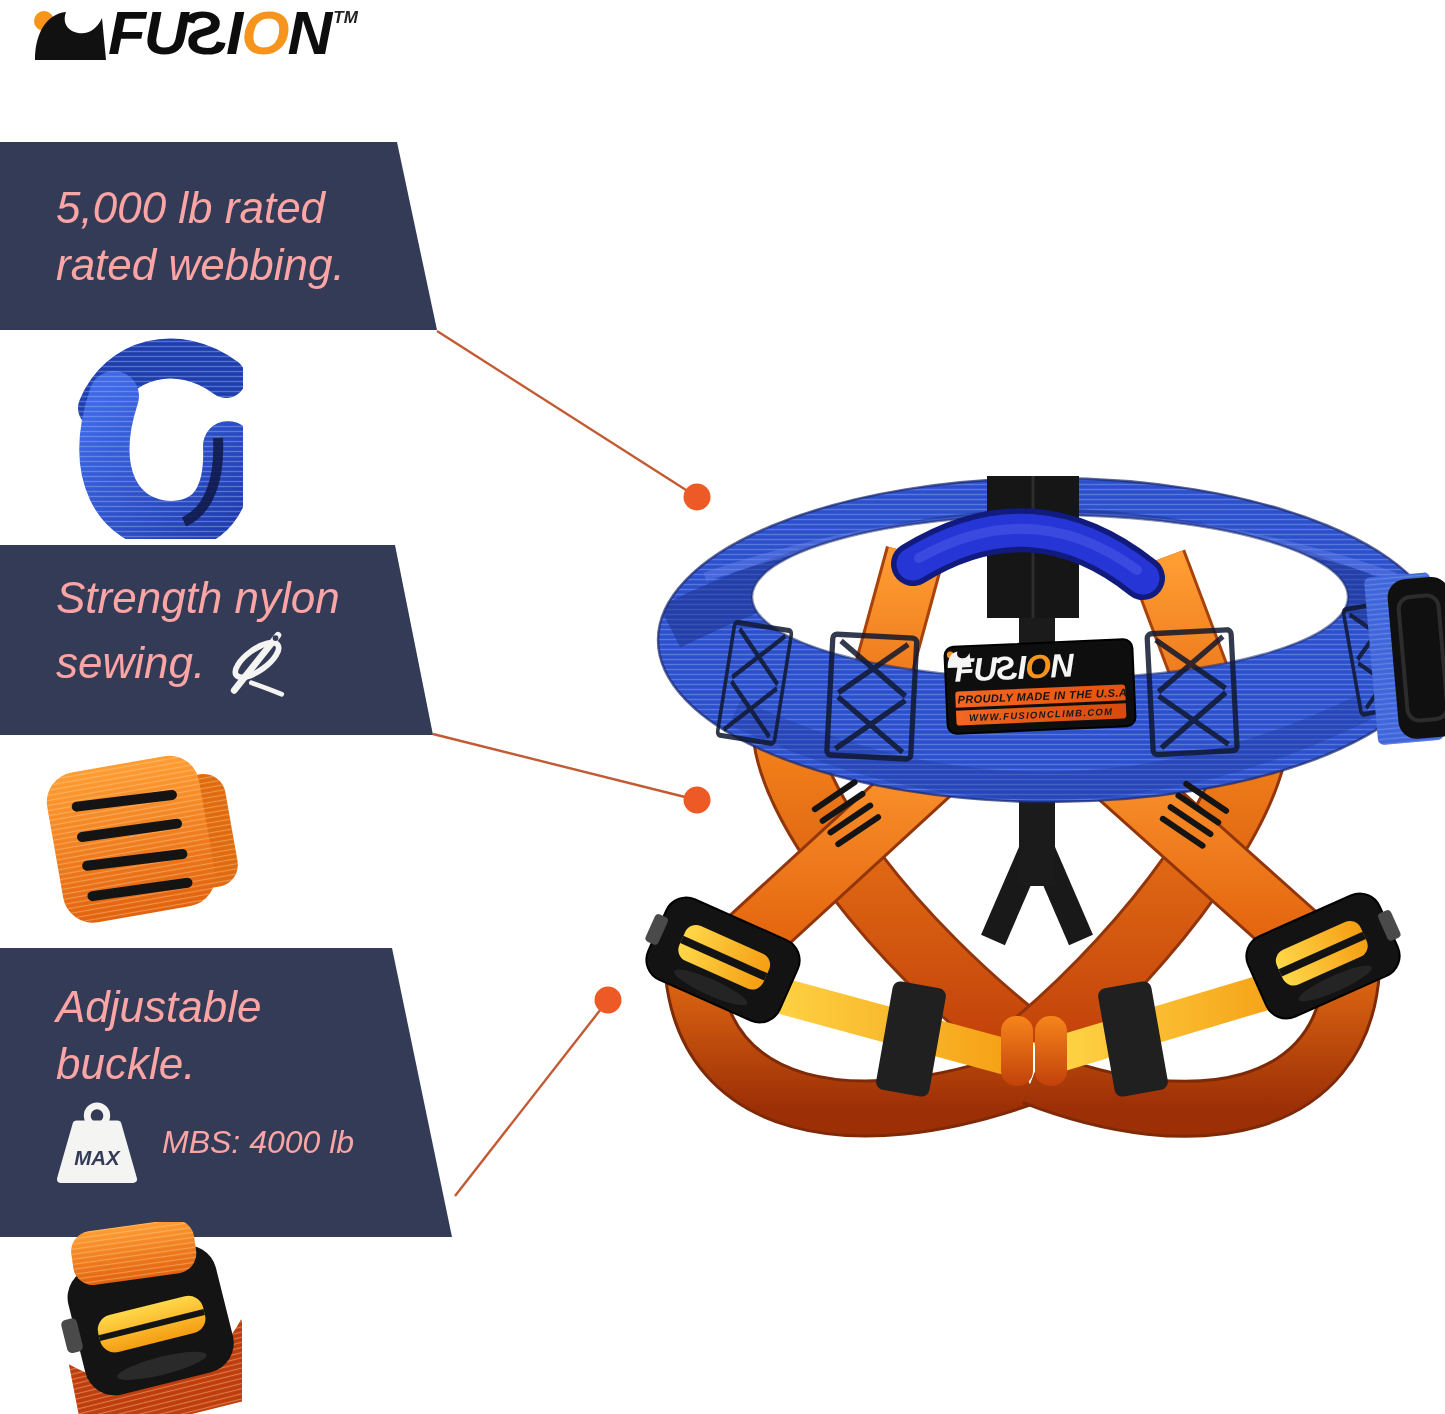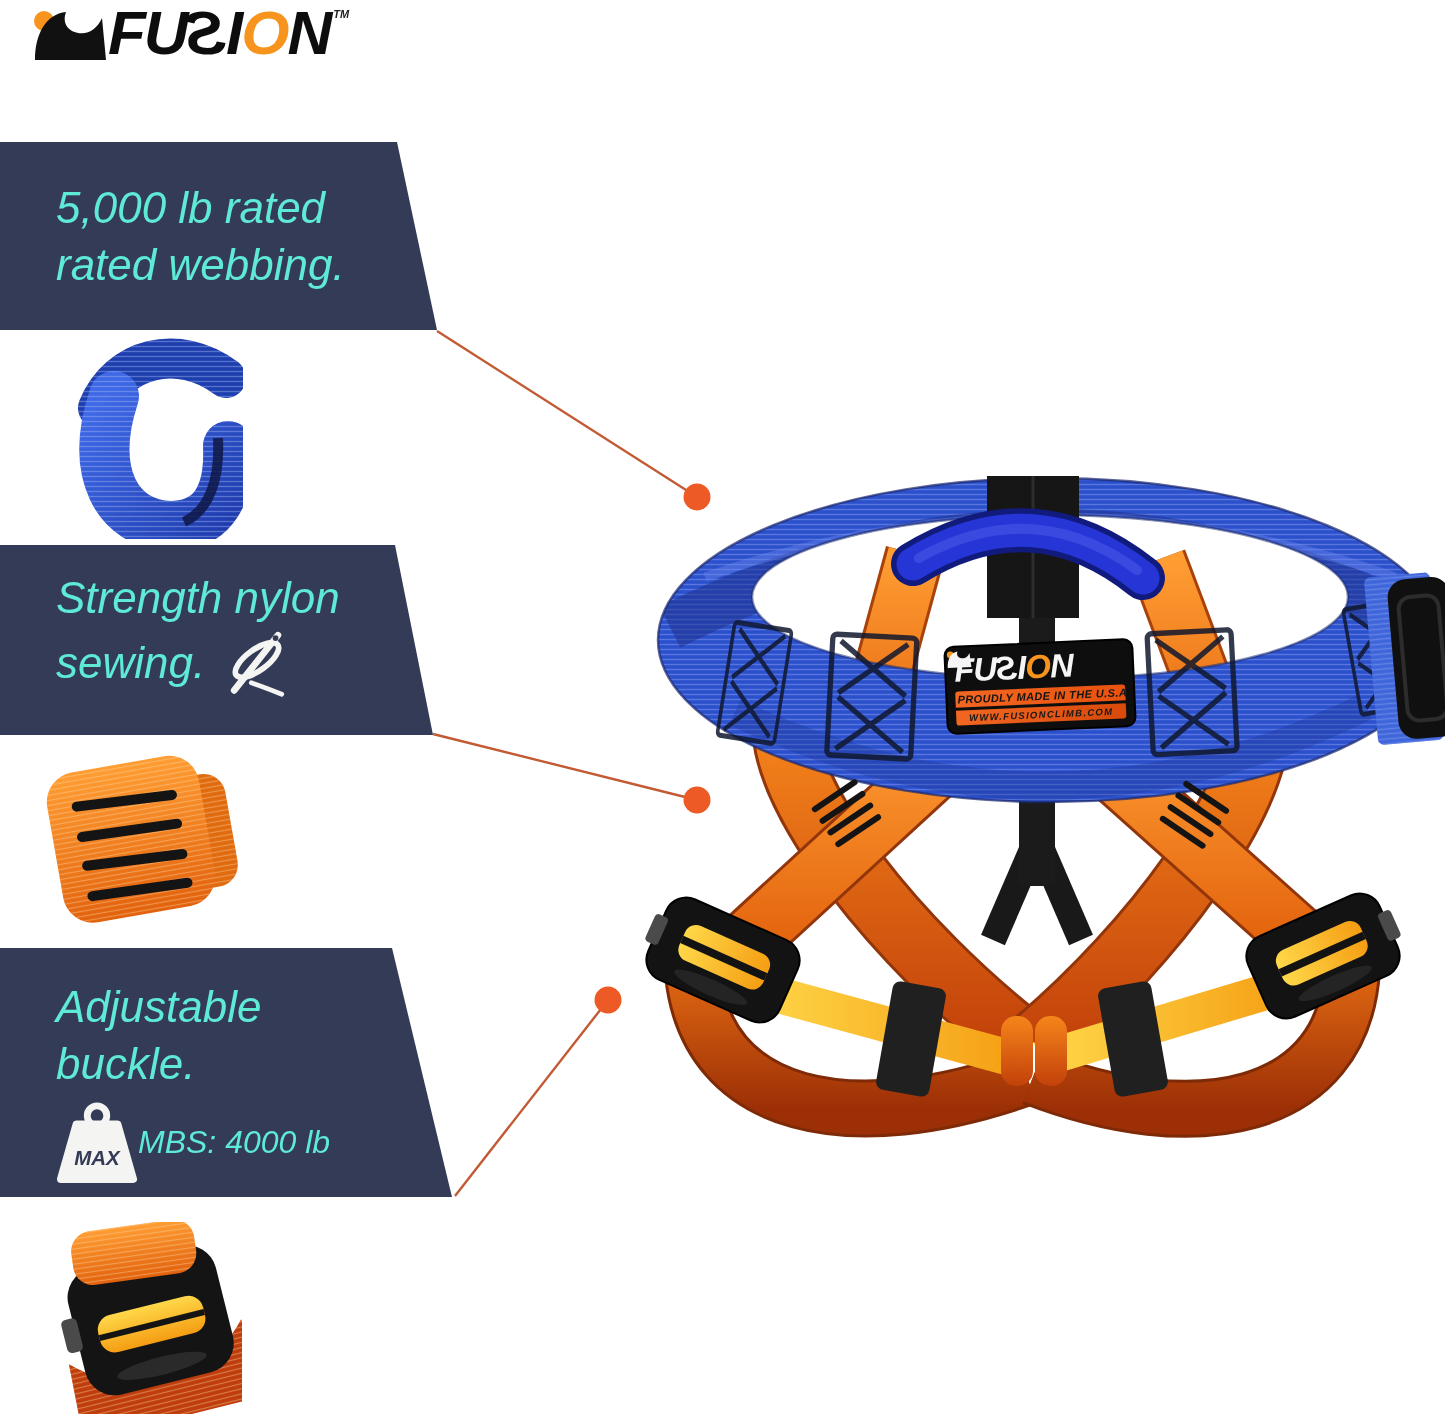--- a/index.html
+++ b/index.html
@@ -5,34 +5,34 @@
   html,body{margin:0;padding:0;background:#fff;}
   .page{position:relative;width:1445px;height:1414px;background:#ffffff;overflow:hidden;
         font-family:"Liberation Sans", sans-serif;font-style:italic;}
   
   .logo{position:absolute;left:30px;top:4px;display:flex;align-items:flex-end;}
   .logo-mark{width:78px;height:58px;}
   .logo-text{font-size:62px;font-weight:bold;color:#0d0d0d;letter-spacing:-2px;line-height:58px;
              display:flex;align-items:flex-end;}
   .logo-text .orange{color:#f7941d;}
   .rev{display:inline-block;transform:scaleX(-1);}
-  .tm{font-size:11px;font-weight:bold;color:#222;letter-spacing:0;align-self:flex-start;margin:4px 0 0 3px;}
-  
-  .banner{position:absolute;left:0;background:#333b57;color:#5eead4;box-sizing:border-box;
+  .tm{font-size:17px;font-weight:bold;color:#222;letter-spacing:0;align-self:flex-start;margin:4px 0 0 3px;}
+  
+  .banner{position:absolute;left:0;background:#333b57;color:#fca5a5;box-sizing:border-box;
           font-size:44px;line-height:57px;}
   .banner .line{white-space:nowrap;}
   .b1{top:142px;width:445px;height:188px;padding:37px 0 0 56px;
       clip-path:polygon(0 0,397px 0,437px 100%,0 100%);}
   .b2{top:545px;width:445px;height:190px;padding:24px 0 0 56px;
       clip-path:polygon(0 0,395px 0,433px 100%,0 100%);}
-  .b3{top:948px;width:462px;height:249px;padding:30px 0 0 56px;
+  .b3{top:948px;width:462px;height:289px;padding:30px 0 0 56px;
       clip-path:polygon(0 0,392px 0,452px 100%,0 100%);}
   .iconline{display:flex;align-items:center;gap:16px;}
   .needle-icon{width:72px;height:78px;margin-top:-6px;}
-  .specrow{display:flex;align-items:center;margin-top:6px;}
+  .specrow{display:flex;align-items:center;gap:24px;margin-top:6px;}
   .weight-icon{width:82px;height:88px;}
   .spec-text{font-size:32px;}
   
   .connectors{position:absolute;left:0;top:0;z-index:4;pointer-events:none;}
   
   .thumb{position:absolute;}
   .t1{left:78px;top:334px;}
   .t2{left:38px;top:738px;}
   .t3{left:52px;top:1222px;}
   .harness{position:absolute;left:595px;top:462px;width:850px;height:700px;}

